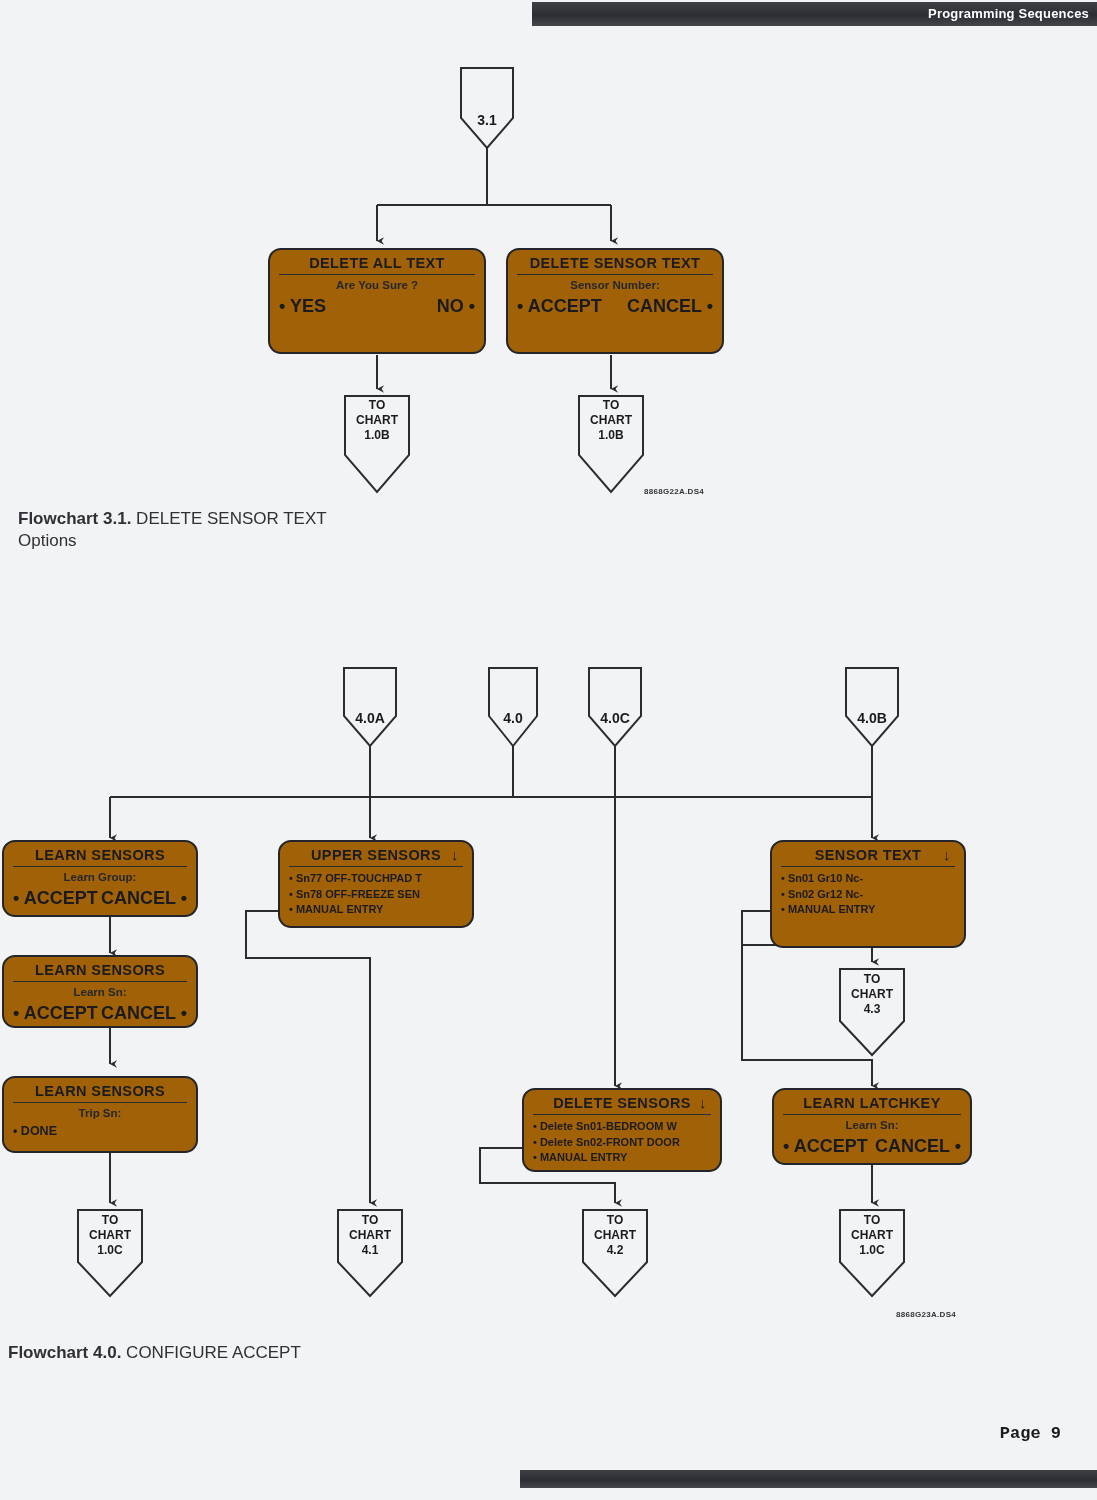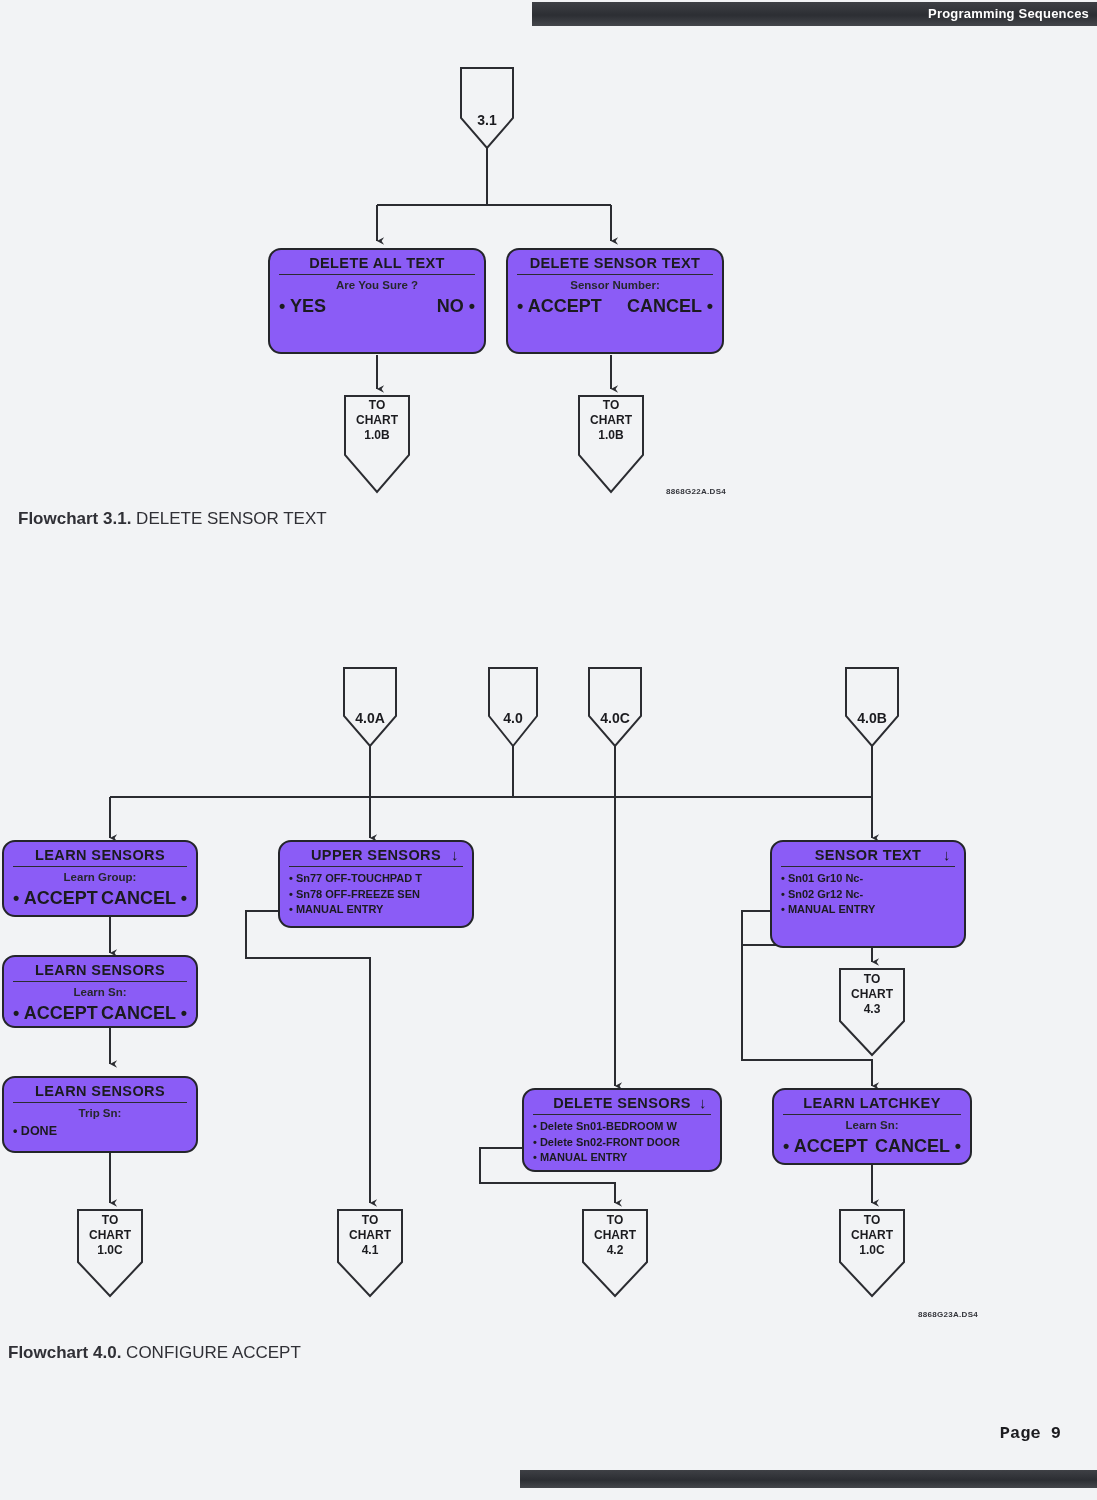--- a/index.html
+++ b/index.html
@@ -25,29 +25,29 @@
     position:absolute;left:520px;top:1470px;width:577px;height:18px;
     background:linear-gradient(180deg,#3e4045 0%,#2c2e33 55%,#44464b 100%);
   }
   .page-num{
     position:absolute;right:36px;top:1424px;
     font-size:17px;font-weight:bold;color:#1b1b1f;font-family:Liberation Mono, monospace;
   }
   
   .caption{position:absolute;font-size:17px;color:#303036;line-height:22px;}
   .caption b{font-weight:bold;}
-  .partno{position:absolute;font-size:8px;font-weight:bold;color:#33343a;letter-spacing:.3px;margin-left:22px;}
+  .partno{position:absolute;font-size:8px;font-weight:bold;color:#33343a;letter-spacing:.3px;}
   
   svg.wires{position:absolute;left:0;top:0;width:1097px;height:1500px;pointer-events:none;}
   
   .lcd{
     position:absolute;
     border:2.2px solid #24252a;
     border-radius:13px;
-    background:#8b5cf6;
+    background:#a16207;
     box-sizing:border-box;
     padding:5px 9px 5px 9px;
   }
   .lcd-title{
     text-align:center;font-weight:bold;font-size:14.5px;
     letter-spacing:.4px;color:#1b1b1f;
     padding-bottom:3px;position:relative;
   }
   .lcd-title .dn{
     position:absolute;right:4px;top:-1px;font-weight:normal;font-size:15px;
@@ -176,20 +176,21 @@
 <div class="arrow-lab ar-sm" style="left:579px;top:398px;width:64px;">
   <div>TO</div>
   <div>CHART</div>
   <div>1.0B</div>
 </div>
 
 <div class="partno" style="left:644px;top:487px;">8868G22A.DS4</div>
 
 <div class="caption" style="left:18px;top:508px;">
   <b>Flowchart 3.1.</b><span> DELETE SENSOR TEXT</span>
+  <div>Options</div>
 </div>
 
 <div class="arrow-lab ar-big" style="left:344px;top:710px;width:52px;">4.0A</div>
 <div class="arrow-lab ar-big" style="left:489px;top:710px;width:48px;">4.0</div>
 <div class="arrow-lab ar-big" style="left:589px;top:710px;width:52px;">4.0C</div>
 <div class="arrow-lab ar-big" style="left:846px;top:710px;width:52px;">4.0B</div>
 
 <div class="lcd" style="left:2px;top:840px;width:196px;height:77px;">
   <div class="lcd-title">
     <span>LEARN SENSORS</span>

